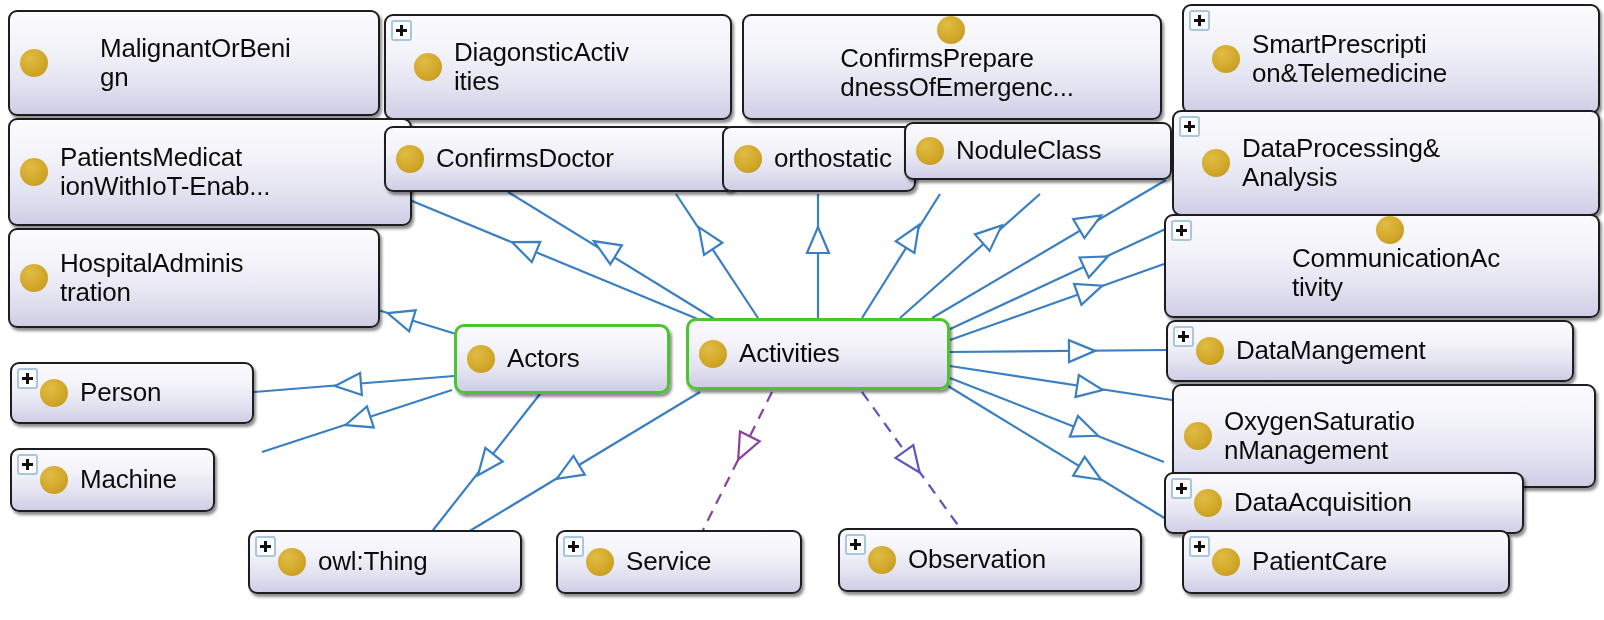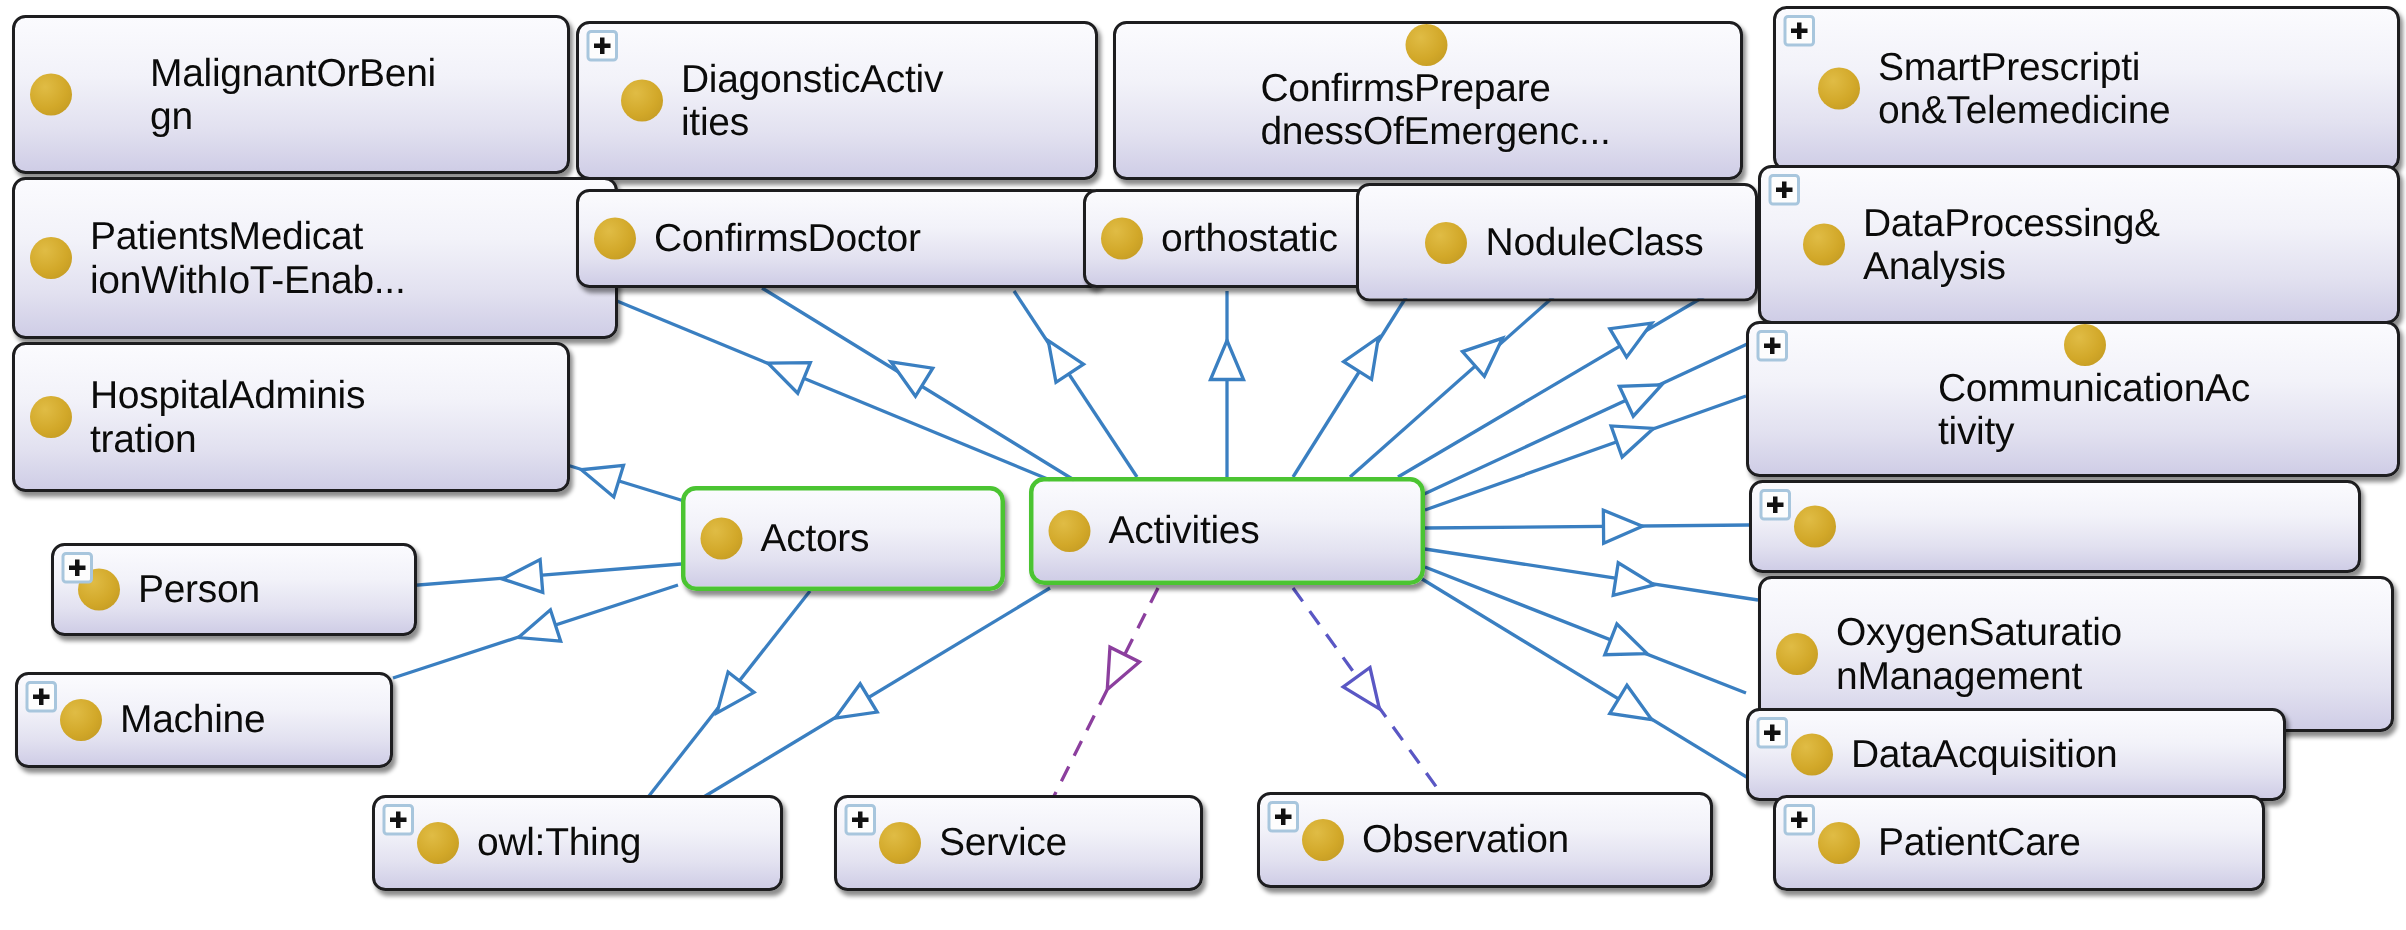--- a/index.html
+++ b/index.html
@@ -198,21 +198,21 @@
 ionWithIoT-Enab...</span>
       </div>
       <div class="node" style="left: 384px; top: 126px; width: 352px; height: 66px;">
         <span class="bullet"></span>
         <span class="label">ConfirmsDoctor</span>
       </div>
       <div class="node" style="left: 722px; top: 126px; width: 194px; height: 66px;">
         <span class="bullet"></span>
         <span class="label">orthostatic</span>
       </div>
-      <div class="node" style="left: 904px; top: 122px; width: 268px; height: 79px; justify-content: center;">
+      <div class="node" style="left: 904px; top: 122px; width: 268px; height: 58px;">
         <span class="bullet"></span>
         <span class="label">NoduleClass</span>
       </div>
       <div class="node" style="left: 1172px; top: 110px; width: 428px; height: 106px; padding-left: 28px;">
         <div class="plusbox">
           <svg width="13" height="13" viewBox="0 0 13 13">
             <rect x="5" y="1" width="3" height="11" fill="#111"></rect>
             <rect x="1" y="5" width="11" height="3" fill="#111"></rect>
           </svg>
         </div>
@@ -237,22 +237,23 @@
 tivity</span>
       </div>
       <div class="node" style="left: 1166px; top: 320px; width: 408px; height: 62px; padding-left: 28px;">
         <div class="plusbox">
           <svg width="13" height="13" viewBox="0 0 13 13">
             <rect x="5" y="1" width="3" height="11" fill="#111"></rect>
             <rect x="1" y="5" width="11" height="3" fill="#111"></rect>
           </svg>
         </div>
         <span class="bullet"></span>
-      </div>
-      <div class="node" style="left: 10px; top: 362px; width: 244px; height: 62px; padding-left: 16px; margin-left: 24px;">
+        <span class="label">DataMangement</span>
+      </div>
+      <div class="node" style="left: 10px; top: 362px; width: 244px; height: 62px; padding-left: 28px;">
         <div class="plusbox">
           <svg width="13" height="13" viewBox="0 0 13 13">
             <rect x="5" y="1" width="3" height="11" fill="#111"></rect>
             <rect x="1" y="5" width="11" height="3" fill="#111"></rect>
           </svg>
         </div>
         <span class="bullet"></span>
         <span class="label">Person</span>
       </div>
       <div class="node green" style="left: 454px; top: 324px; width: 216px; height: 70px;">
@@ -261,21 +262,21 @@
       </div>
       <div class="node green" style="left: 686px; top: 318px; width: 264px; height: 72px; text-align: right;">
         <span class="bullet"></span>
         <span class="label">Activities</span>
       </div>
       <div class="node" style="left: 1172px; top: 384px; width: 424px; height: 104px;">
         <span class="bullet"></span>
         <span class="label">OxygenSaturatio
 nManagement</span>
       </div>
-      <div class="node" style="left: 10px; top: 448px; width: 252px; height: 64px; padding-left: 28px;">
+      <div class="node" style="left: 10px; top: 448px; width: 205px; height: 64px; padding-left: 28px;">
         <div class="plusbox">
           <svg width="13" height="13" viewBox="0 0 13 13">
             <rect x="5" y="1" width="3" height="11" fill="#111"></rect>
             <rect x="1" y="5" width="11" height="3" fill="#111"></rect>
           </svg>
         </div>
         <span class="bullet"></span>
         <span class="label">Machine</span>
       </div>
       <div class="node" style="left: 1164px; top: 472px; width: 360px; height: 62px; padding-left: 28px;">

